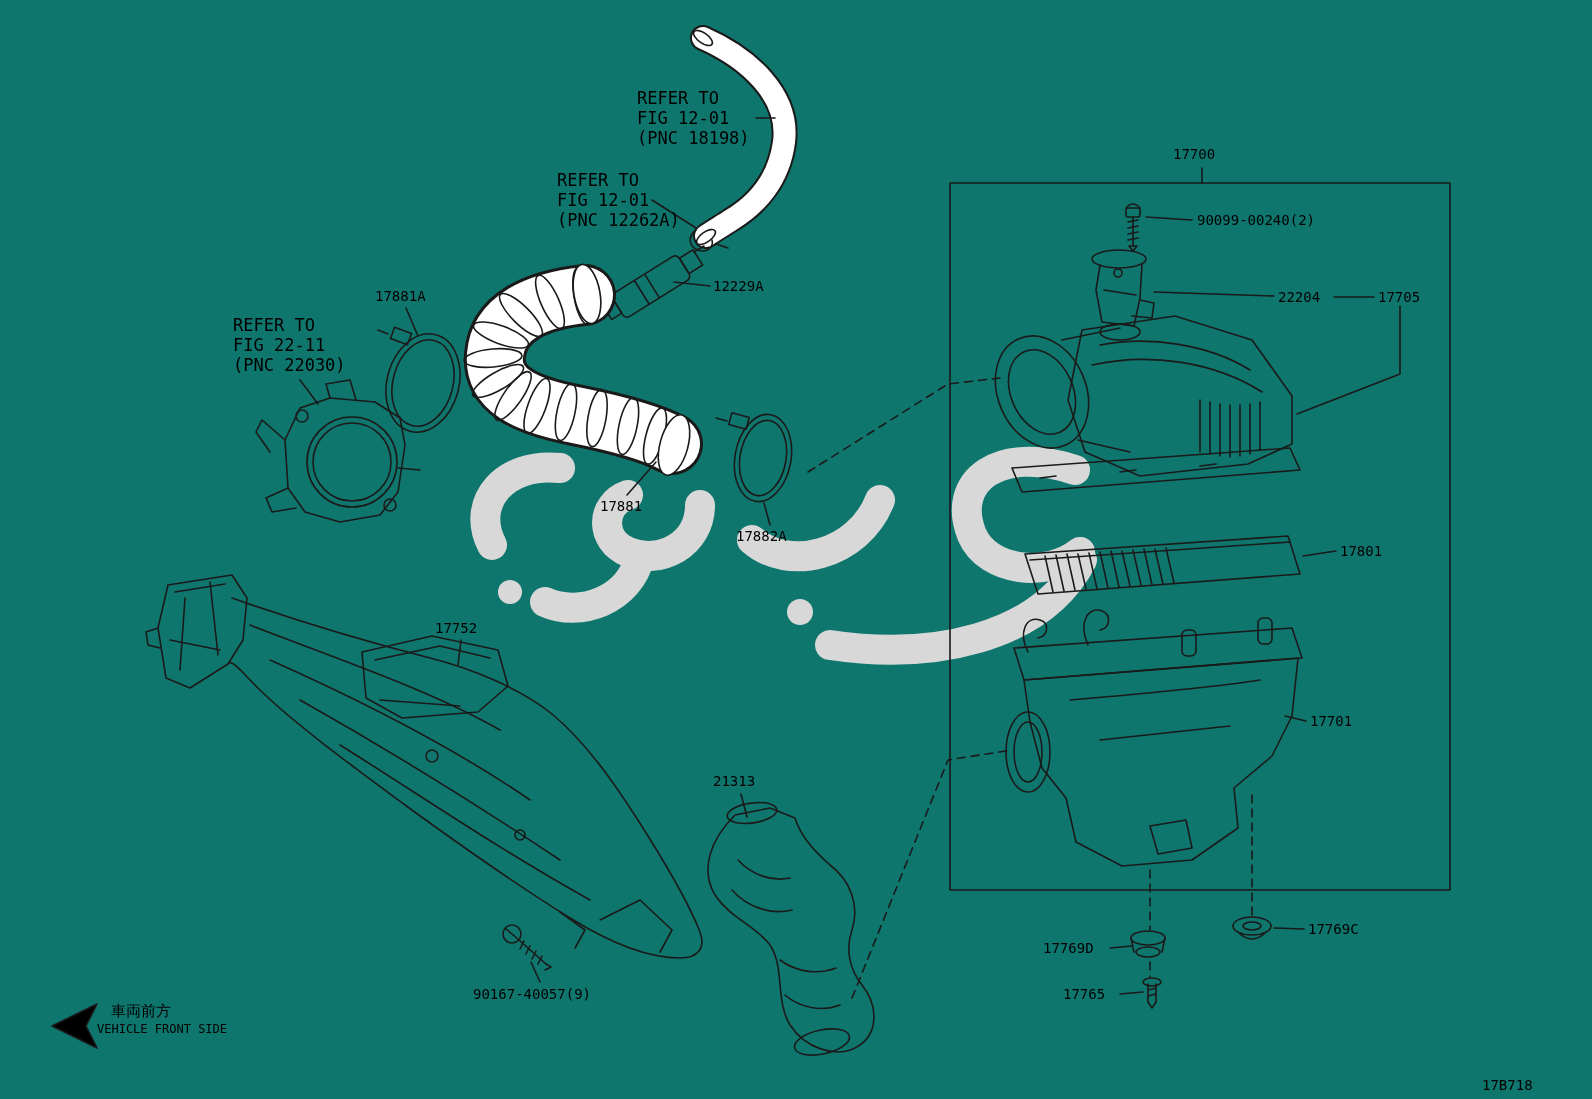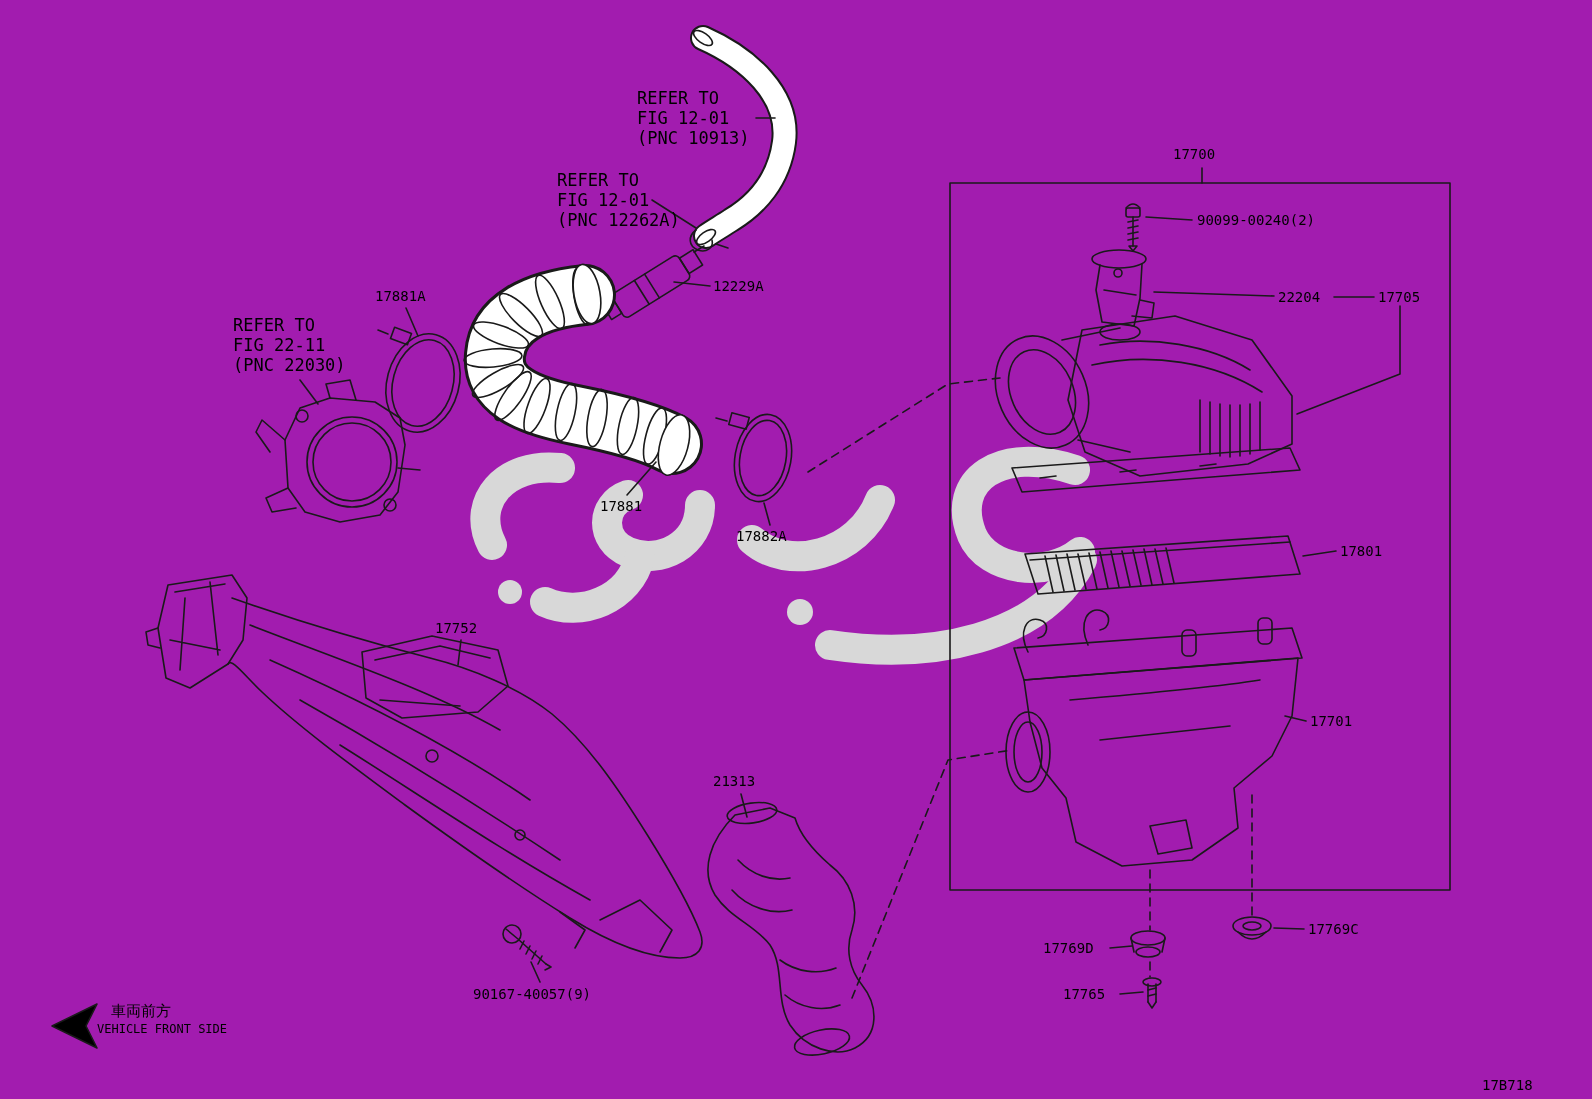--- a/index.html
+++ b/index.html
@@ -1,21 +1,21 @@
 <!DOCTYPE html>
 <html><head>
 <meta charset="utf-8">
 <style>
   * { box-sizing: border-box; margin: 0; padding: 0; }
   body { background: #ffffff; }
   .stage {
     position: relative;
     width: 1592px;
     height: 1099px;
-    background: #a21caf;
+    background: #0f766e;
     overflow: hidden;
     font-family: "DejaVu Sans Mono", monospace;
     color: #000;
   }
   svg.linework { position: absolute; left: 0; top: 0; }
   .label {
     position: absolute;
     font-size: 14px;
     letter-spacing: 0px;
     white-space: nowrap;
@@ -246,21 +246,21 @@
         <path d="M 540 982 L 531 962"></path>
       </g>
 
       <path d="M 52 1026 L 97 1004 L 86 1026 L 97 1048 Z" fill="#000000"></path>
     </g>
   </svg>
 
   <div class="label note" style="left:637px; top:88px;">
     <span>REFER TO</span>
     <span>FIG 12-01</span>
-    <span>(PNC 10913)</span>
+    <span>(PNC 18198)</span>
   </div>
   <div class="label note" style="left:557px; top:170px;">
     <span>REFER TO</span>
     <span>FIG 12-01</span>
     <span>(PNC 12262A)</span>
   </div>
   <div class="label note" style="left:233px; top:315px;">
     <span>REFER TO</span>
     <span>FIG 22-11</span>
     <span>(PNC 22030)</span>

